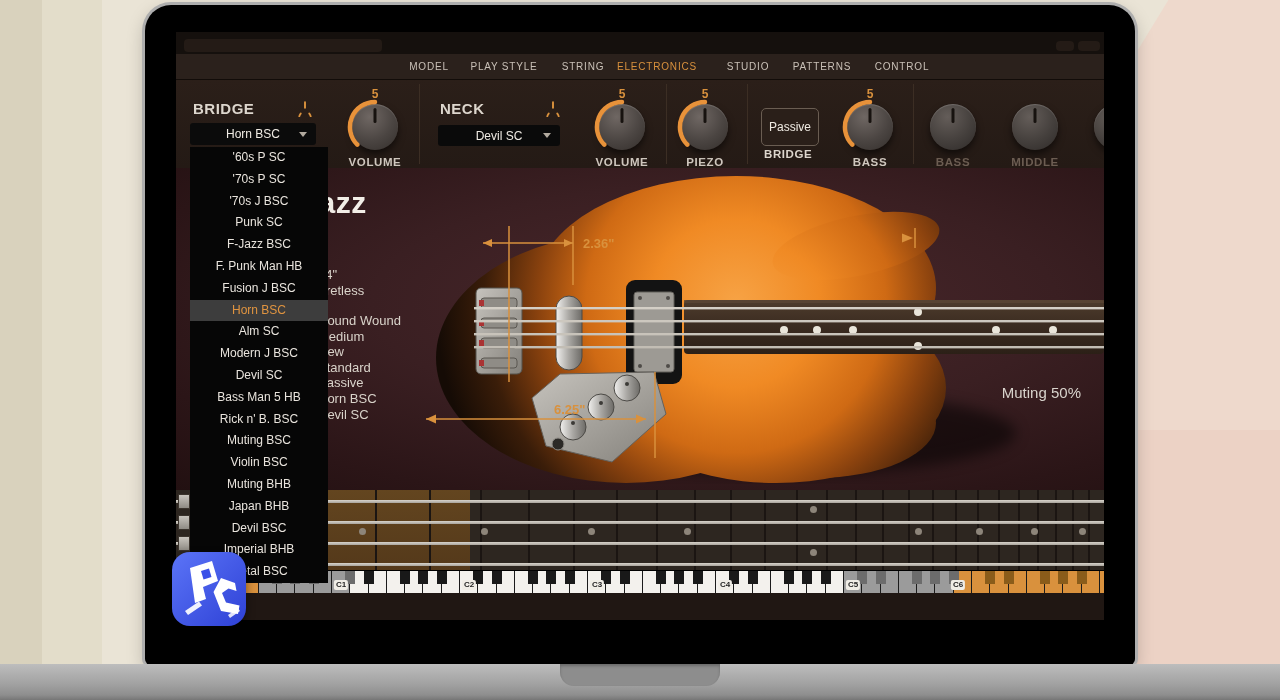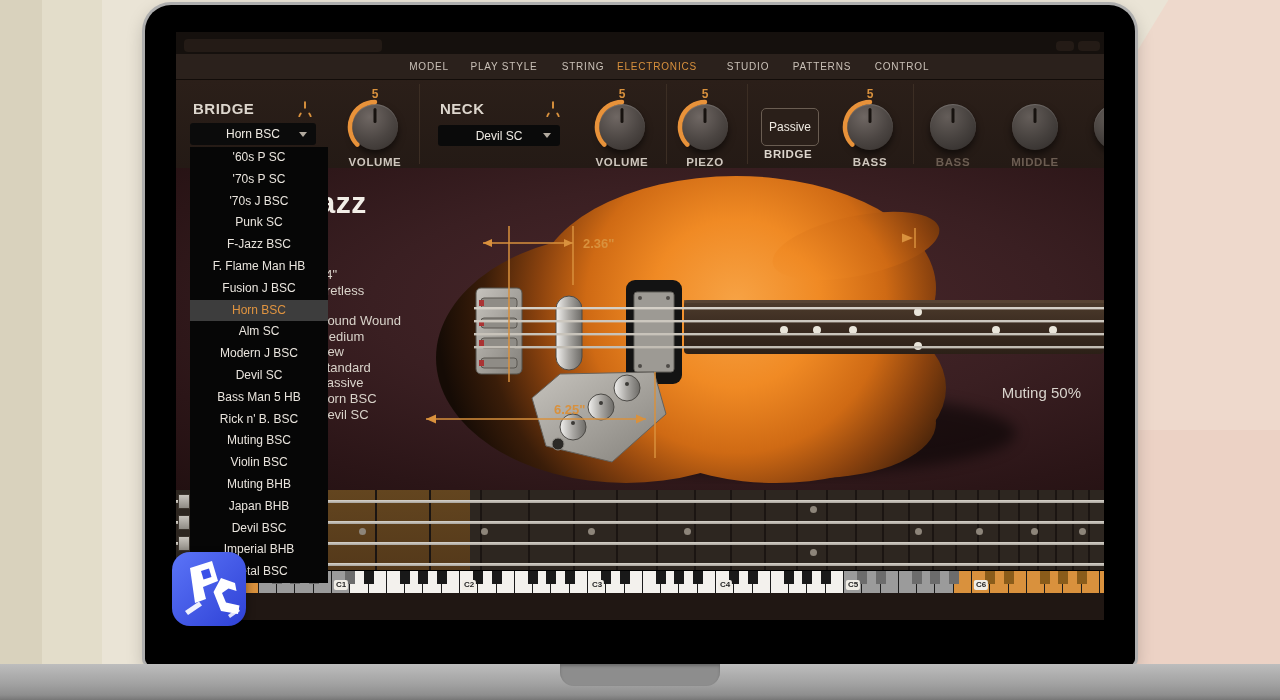--- a/index.html
+++ b/index.html
@@ -464,35 +464,35 @@
       <div class="bkey" style="left: 809.286px; background: rgb(138, 92, 26);"></div>
       <div class="bkey" style="left: 827.571px; background: rgb(138, 92, 26);"></div>
       <div class="bkey" style="left: 864.143px; background: rgb(138, 92, 26);"></div>
       <div class="bkey" style="left: 882.429px; background: rgb(138, 92, 26);"></div>
       <div class="bkey" style="left: 900.714px; background: rgb(138, 92, 26);"></div>
       <span class="okey-chip" style="left: 165px;">C1</span>
       <span class="okey-chip" style="left: 293px;">C2</span>
       <span class="okey-chip" style="left: 421px;">C3</span>
       <span class="okey-chip" style="left: 549px;">C4</span>
       <span class="okey-chip" style="left: 677px;">C5</span>
-      <span class="okey-chip" style="left: 805px;">C6</span>
+      <span class="okey-chip" style="left: 782px;">C6</span>
     </div>
 
 
   <div class="abs" id="dd-header">
     <span>Horn BSC</span>
     <i class="chev"></i>
   </div>
   <div class="abs" id="dd-list">
       <div class="dd-item">'60s P SC</div>
       <div class="dd-item">'70s P SC</div>
       <div class="dd-item">'70s J BSC</div>
       <div class="dd-item">Punk SC</div>
       <div class="dd-item">F-Jazz BSC</div>
-      <div class="dd-item">F. Flame Man HB</div>
+      <div class="dd-item">F. Punk Man HB</div>
       <div class="dd-item">Fusion J BSC</div>
       <div class="dd-item selected">Horn BSC</div>
       <div class="dd-item">Alm SC</div>
       <div class="dd-item">Modern J BSC</div>
       <div class="dd-item">Devil SC</div>
       <div class="dd-item">Bass Man 5 HB</div>
       <div class="dd-item">Rick n' B. BSC</div>
       <div class="dd-item">Muting BSC</div>
       <div class="dd-item">Violin BSC</div>
       <div class="dd-item">Muting BHB</div>

